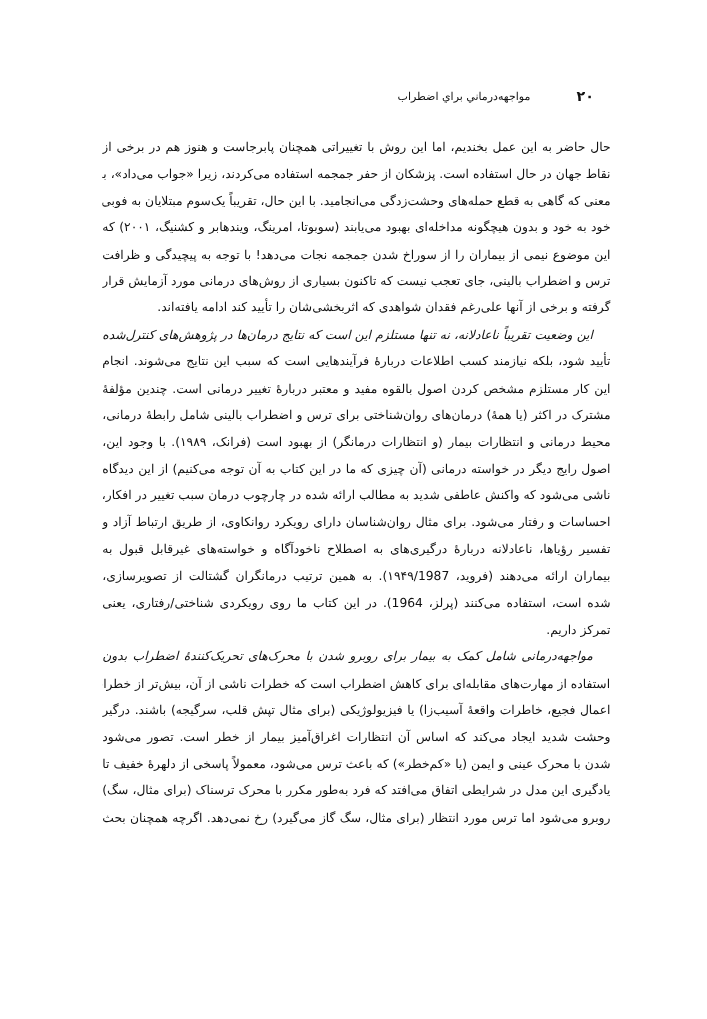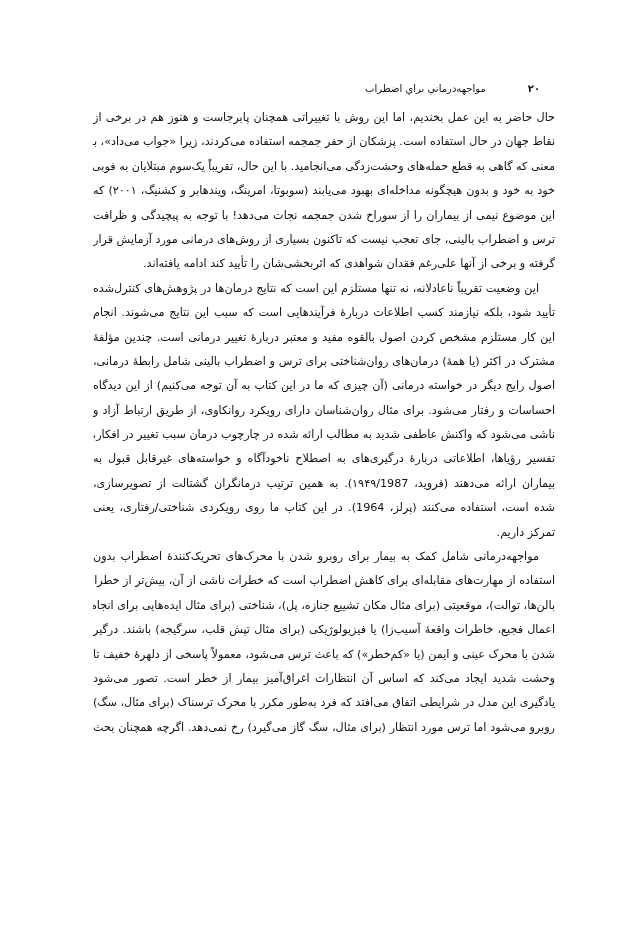--- a/index.html
+++ b/index.html
@@ -27,25 +27,25 @@
       right: 103px;
       direction: rtl;
       display: flex;
       align-items: center;
       font-size: 10px;
       line-height: 14px;
     }
     .running-header .page-number {
       margin-left: 42px;
       font-weight: bold;
-      font-size: 10px;
+      font-size: 13px;
     }
     .body-text {
       position: absolute;
-      top: 106px;
+      top: 122px;
       left: 93px;
       width: 462px;
       direction: rtl;
       text-align: justify;
       text-align-last: justify;
     }
     .line {
       display: block;
       font-size: 11.2px;
       line-height: 24.4px;
@@ -53,20 +53,21 @@
       white-space: nowrap;
       overflow: hidden;
       text-align: justify;
       text-align-last: justify;
     }
     .line.last {
       text-align-last: right;
     }
     .line.indent {
       padding-right: 16px;
+      font-style: italic;
     }
   </style>
 </head>
 <body>
 
 <div class="page">
 
   <div class="running-header">
     <span class="page-number">۲۰</span>
     <span class="running-title">مواجهه‌درماني براي اضطراب</span>
@@ -82,34 +83,34 @@
       <span class="line">این موضوع نیمی از بیماران را از سوراخ شدن جمجمه نجات می‌دهد! با توجه به پیچیدگی و ظرافت</span>
       <span class="line">ترس و اضطراب بالینی، جای تعجب نیست که تاکنون بسیاری از روش‌های درمانی مورد آزمایش قرار</span>
       <span class="line last">گرفته و برخی از آنها علی‌رغم فقدان شواهدی که اثربخشی‌شان را تأیید کند ادامه یافته‌اند.</span>
     </div>
 
     <div>
       <span class="line indent">این وضعیت تقریباً ناعادلانه، نه تنها مستلزم این است که نتایج درمان‌ها در پژوهش‌های کنترل‌شده</span>
       <span class="line">تأیید شود، بلکه نیازمند کسب اطلاعات دربارهٔ فرآیندهایی است که سبب این نتایج می‌شوند. انجام</span>
       <span class="line">این کار مستلزم مشخص کردن اصول بالقوه مفید و معتبر دربارهٔ تغییر درمانی است. چندین مؤلفهٔ</span>
       <span class="line">مشترک در اکثر (یا همهٔ) درمان‌های روان‌شناختی برای ترس و اضطراب بالینی شامل رابطهٔ درمانی،</span>
+      <span class="line">محیط درمانی و انتظارات بیمار (و انتظارات درمانگر) از بهبود است (فرانک، ۱۹۸۹). با وجود این،</span>
       <span class="line">اصول رایج دیگر در خواسته درمانی (آن چیزی که ما در این کتاب به آن توجه می‌کنیم) از این دیدگاه</span>
+      <span class="line">ناشی می‌شود که واکنش عاطفی شدید به مطالب ارائه شده در چارچوب درمان سبب تغییر در افکار،</span>
       <span class="line">احساسات و رفتار می‌شود. برای مثال روان‌شناسان دارای رویکرد روانکاوی، از طریق ارتباط آزاد و</span>
-      <span class="line">ناشی می‌شود که واکنش عاطفی شدید به مطالب ارائه شده در چارچوب درمان سبب تغییر در افکار،</span>
-      <span class="line">تفسیر رؤیاها، اطلاعاتی دربارهٔ درگیری‌های به اصطلاح ناخودآگاه و خواسته‌های غیرقابل قبول به</span>
+      <span class="line">تفسیر رؤیاها، ناعادلانه دربارهٔ درگیری‌های به اصطلاح ناخودآگاه و خواسته‌های غیرقابل قبول به</span>
       <span class="line">بیماران ارائه می‌دهند (فروید، ۱۹۴۹/1987). به همین ترتیب درمانگران گشتالت از تصویرسازی،</span>
       <span class="line">شده است، استفاده می‌کنند (پرلز، 1964). در این کتاب ما روی رویکردی شناختی/رفتاری، یعنی</span>
       <span class="line last">تمرکز داریم.</span>
     </div>
 
     <div>
       <span class="line indent">مواجهه‌درمانی شامل کمک به بیمار برای روبرو شدن با محرک‌های تحریک‌کنندهٔ اضطراب بدون</span>
       <span class="line">استفاده از مهارت‌های مقابله‌ای برای کاهش اضطراب است که خطرات ناشی از آن، بیش‌تر از خطرات</span>
-      <span class="line">بالن‌ها، توالت)، موقعیتی (برای مثال مکان تشییع جنازه، پل)، شناختی (برای مثال ایده‌هایی برای انجام</span>
       <span class="line">اعمال فجیع، خاطرات واقعهٔ آسیب‌زا) یا فیزیولوژیکی (برای مثال تپش قلب، سرگیجه) باشند. درگیر</span>
+      <span class="line">وحشت شدید ایجاد می‌کند که اساس آن انتظارات اغراق‌آمیز بیمار از خطر است. تصور می‌شود</span>
       <span class="line">شدن با محرک عینی و ایمن (یا «کم‌خطر») که باعث ترس می‌شود، معمولاً پاسخی از دلهرهٔ خفیف تا</span>
-      <span class="line">وحشت شدید ایجاد می‌کند که اساس آن انتظارات اغراق‌آمیز بیمار از خطر است. تصور می‌شود</span>
       <span class="line">یادگیری این مدل در شرایطی اتفاق می‌افتد که فرد به‌طور مکرر با محرک ترسناک (برای مثال، سگ)</span>
       <span class="line">روبرو می‌شود اما ترس مورد انتظار (برای مثال، سگ گاز می‌گیرد) رخ نمی‌دهد. اگرچه همچنان بحث</span>
     </div>
   </div>
 
 </div>
 
 </body></html>

